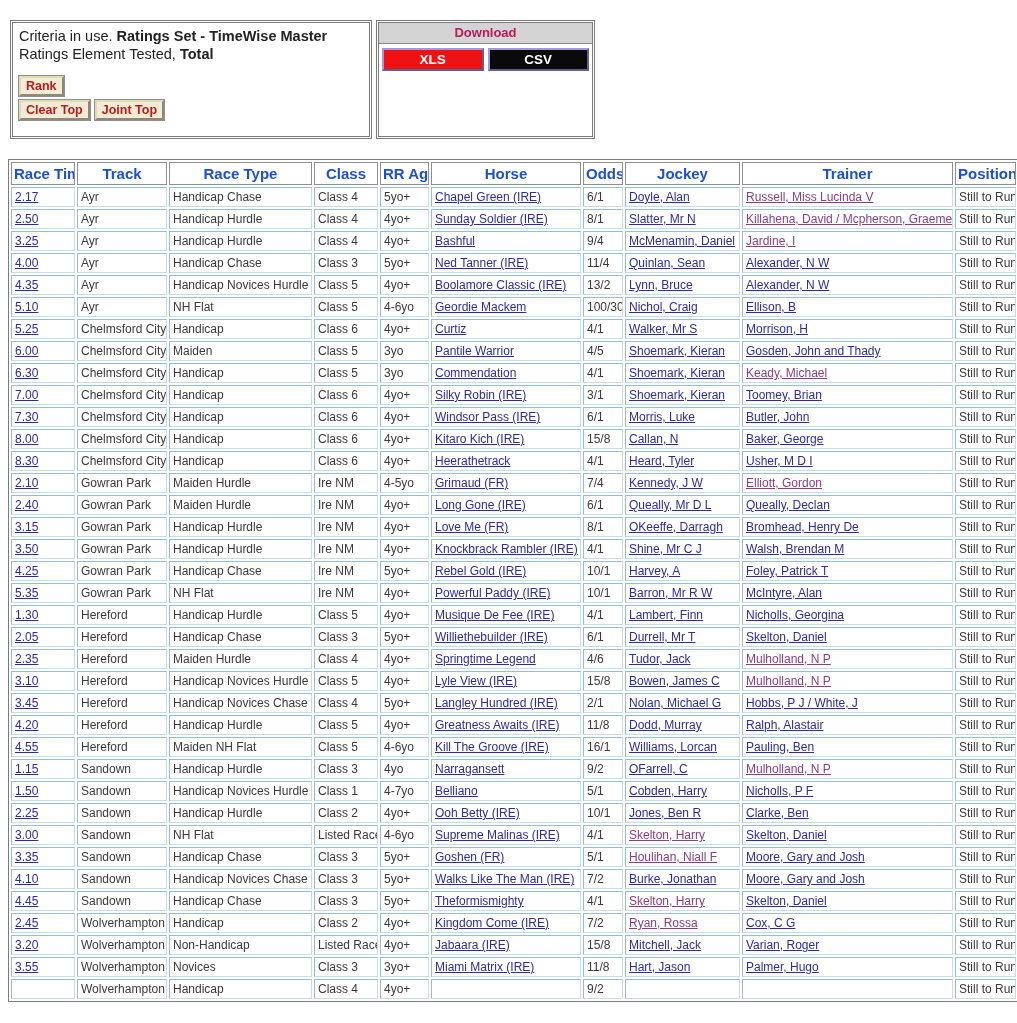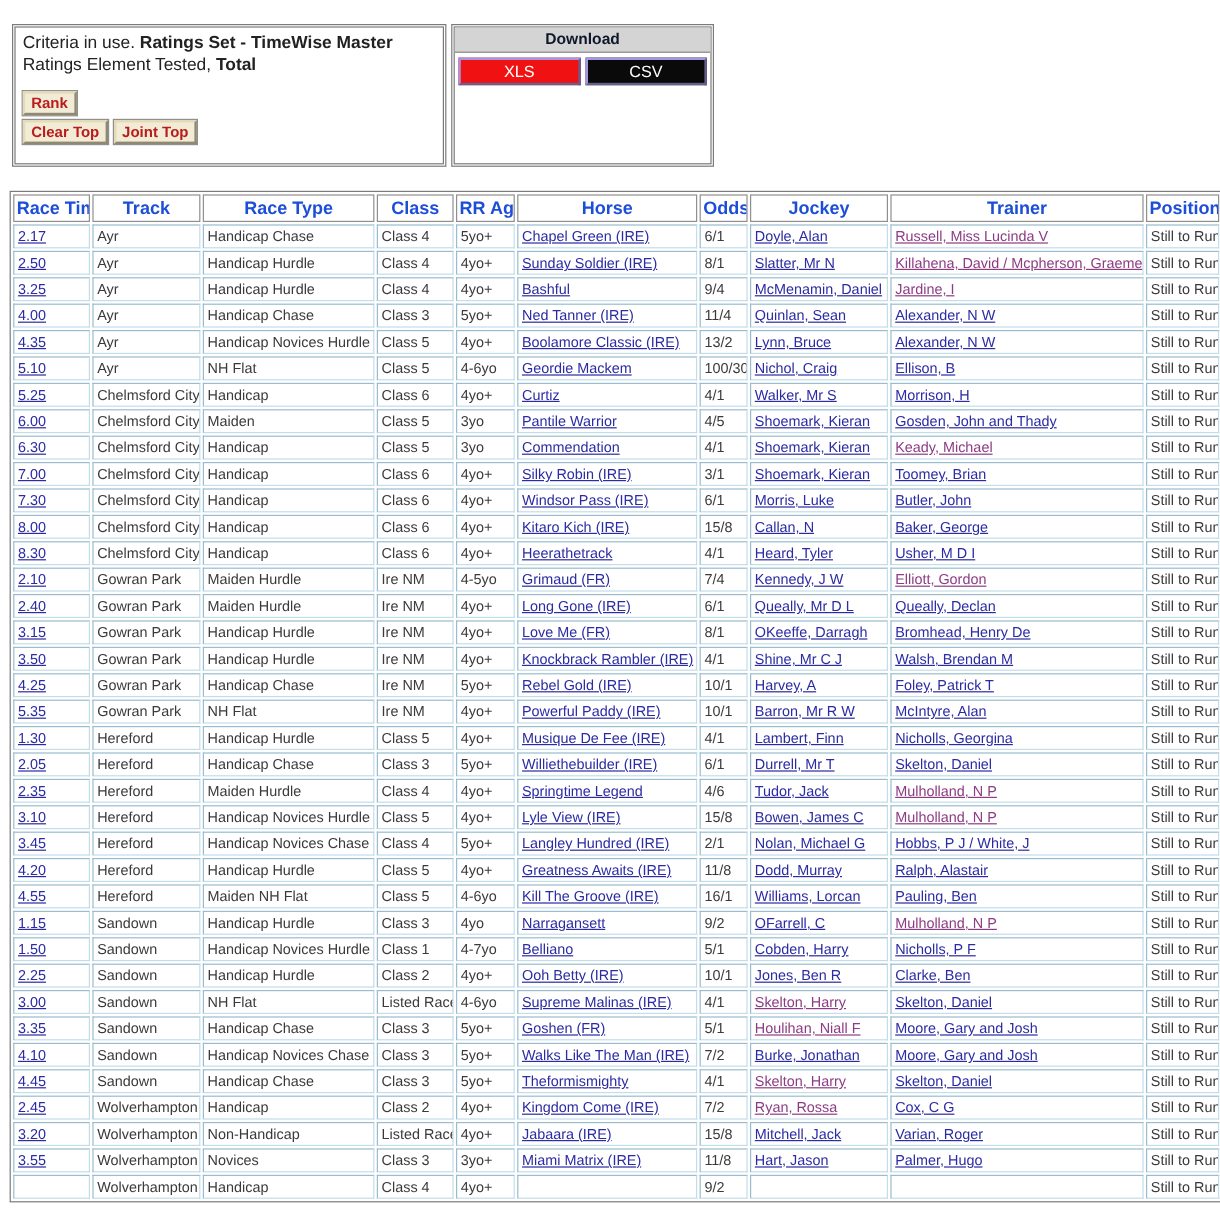--- a/index.html
+++ b/index.html
@@ -14,23 +14,23 @@
   .criteria-inner{padding:4px 6px;font-size:14.5px;color:#222;line-height:1.25;}
   .btn{background:#f2ecd6;border:2px outset #e3dab8;box-shadow:0 0 0 1px #8f8f8f;
        font-family:"Liberation Sans",sans-serif;font-weight:bold;font-size:12.5px;
        color:#b91c1c;padding:1px 5px;margin:0;cursor:pointer;}
   .btnrow{margin-top:4px;display:flex;gap:5px;}
   .rankrow{margin-top:13px;}
 
   .download-outer{width:219px;height:119px;}
   .download-inner{display:flex;flex-direction:column;}
   .download-header{background:#d4d4d4;border-bottom:1px solid #8a8a8a;text-align:center;
-       font-weight:bold;font-size:13px;color:#0f172a;padding:2px 0 3px;}
+       font-weight:bold;font-size:13px;color:#be185d;padding:2px 0 3px;}
   .download-buttons{display:flex;gap:4px;padding:4px 3px;}
-  .dl-btn{flex:1;color:#fff;font-weight:normal;text-align:center;font-size:13.5px;
+  .dl-btn{flex:1;color:#fff;font-weight:bold;text-align:center;font-size:13.5px;
        padding:2px 0;border:2px outset #a397e2;cursor:pointer;}
 
   
   table.races{border-collapse:separate;border-spacing:2px;border:1px solid #7b7b7b;
        width:1001px;table-layout:fixed;background:#fff;}
   table.races th{border:1px solid #8f8f8f;font-size:15px;font-weight:bold;color:#1d4ed8;
        text-align:center;padding:2px 2px;background:#fff;white-space:nowrap;overflow:hidden;}
   table.races td{border:1px solid;border-color:#9abccf #c4dde9 #c4dde9 #9abccf;
        font-size:12px;color:#3a3a3a;padding:1px 3px;white-space:nowrap;overflow:hidden;
        background:#fff;height:16px;}

